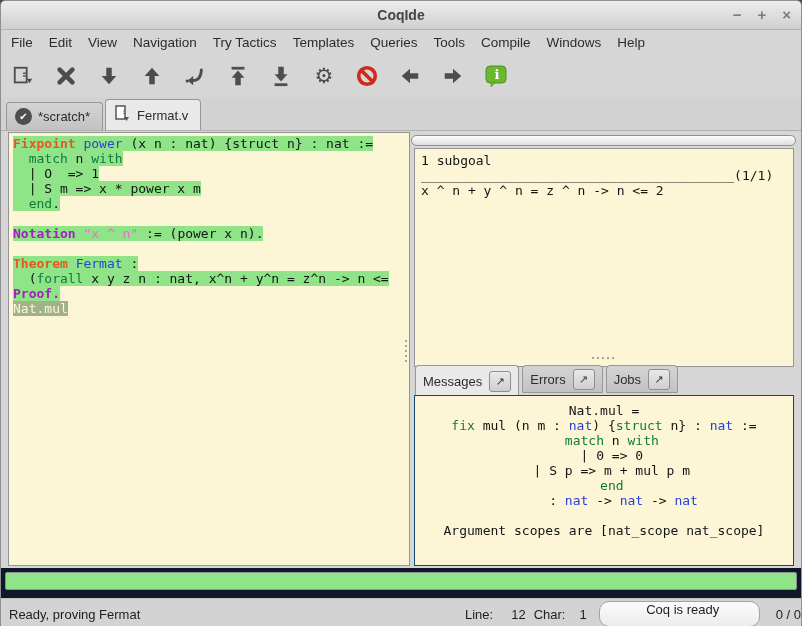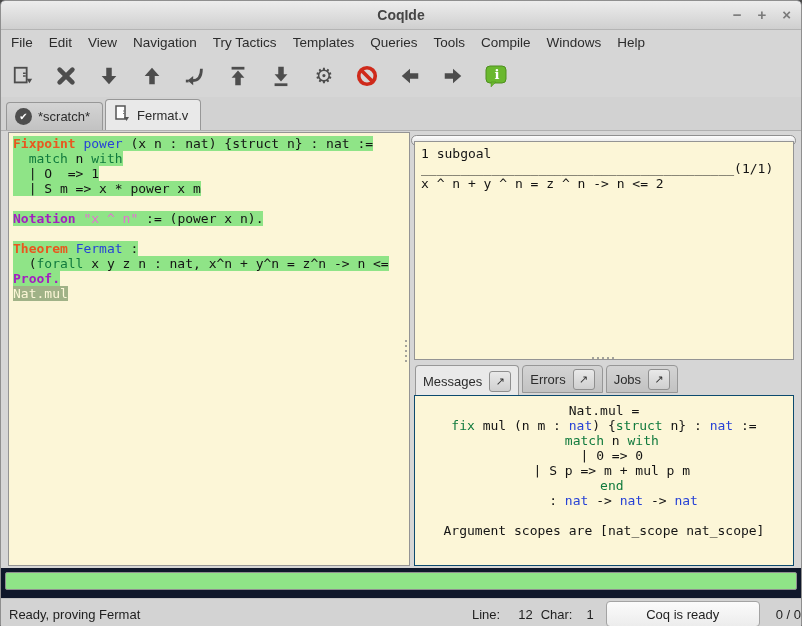--- a/index.html
+++ b/index.html
@@ -26,21 +26,21 @@
   .chk{width:17px;height:17px;border-radius:50%;background:#4e4e4e;color:#fff;font-size:10px;display:flex;align-items:center;justify-content:center;}
   
   .main{position:relative;height:437px;background:#d6d6d6;}
   .leftcol{position:absolute;left:7px;top:1px;bottom:2px;width:402px;display:flex;flex-direction:row;}
   .editor{flex:1;box-sizing:border-box;border:1px solid #949494;background:#fcf6d7;overflow:hidden;padding:3px 0 0 4px;}
   .hscroll{height:13px;margin-top:2px;background:#cdcdcd;border-radius:7px;position:relative;}
   .hthumb{position:absolute;left:1px;top:1px;height:11px;width:385px;background:linear-gradient(#fdfdfd,#dedede);border:1px solid #8f8f8f;border-radius:6px;box-sizing:border-box;}
   .vdots{position:absolute;left:404px;top:209px;display:flex;flex-direction:column;gap:3px;}
   .vdots i,.hdots i{width:2px;height:2px;border-radius:1px;background:#878787;display:block;}
   .rightcol{position:absolute;left:413px;right:7px;top:1px;bottom:2px;}
-  .goals{position:absolute;top:9px;left:0;right:0;height:219px;box-sizing:border-box;border:1px solid #949494;background:#fcf6d7;overflow:hidden;padding:4px 6px;}
+  .goals{position:absolute;top:16px;left:0;right:0;height:219px;box-sizing:border-box;border:1px solid #949494;background:#fcf6d7;overflow:hidden;padding:4px 6px;}
   .hdots{position:absolute;top:225px;left:50%;margin-left:-12px;display:flex;gap:3px;}
   .msgtabs{position:absolute;top:233px;left:1px;right:0;height:31px;display:flex;align-items:flex-start;gap:3px;}
   .mtab{display:flex;align-items:center;gap:7px;padding:0 7px;border:1px solid #979797;border-radius:4px 4px 0 0;font-size:13px;color:#2c2c2c;}
   .mtab.active{height:30px;background:#e9e9e9;border-bottom:1px solid #e9e9e9;}
   .mtab.inactive{height:26px;background:linear-gradient(#d4d4d4,#c2c2c2);}
   .detach{width:20px;height:19px;border:1px solid #8f8f8f;border-radius:3px;background:linear-gradient(#e9e9e9,#cfcfcf);display:flex;align-items:center;justify-content:center;font-size:11px;color:#333;}
   .messages{position:absolute;top:263px;left:0;right:0;bottom:0;box-sizing:border-box;border:1px solid #0c4a6e;background:#fcf6d7;overflow:hidden;padding:7px 6px;text-align:center;}
   
   .code{font-family:"DejaVu Sans Mono",monospace;font-size:13px;line-height:15px;color:#141414;}
   .cl{height:15px;white-space:pre;}
@@ -55,21 +55,21 @@
   .t-w{color:#fdf7d8;}
   
   .progress{margin:4px 4px 0 4px;height:18px;background:#8fe487;border:1px solid #8f8f8f;border-radius:2px;box-sizing:border-box;}
   .statusbar{margin-top:8px;height:30px;border-top:1px solid #c2c2c2;background:#d3d3d3;display:flex;align-items:center;font-size:13px;color:#1e1e1e;}
   .status-left{margin-left:8px;flex:1;}
   .status-right{display:flex;align-items:center;margin-right:0;}
   .lbl-line{margin-right:18px;}
   .val-line{margin-right:8px;}
   .lbl-char{margin-right:14px;}
   .val-char{margin-right:12px;}
-  .coqstate{width:152px;height:24px;border:1px solid #a3a3a3;border-radius:4px;background:linear-gradient(#fbfbfb,#ececec);display:flex;align-items:center;justify-content:center;margin-right:16px;}
+  .coqstate{width:152px;height:24px;border:1px solid #a3a3a3;border-radius:10px;background:linear-gradient(#fbfbfb,#ececec);display:flex;justify-content:center;margin-right:16px;padding-left:7px;}
 </style>
 </head>
 <body>
 
 <div class="window">
 
   <div class="titlebar">
     <div class="title">CoqIde</div>
     <div class="winctl">
       <span>−</span>
@@ -201,20 +201,21 @@
     </div>
   </div>
 
   <div class="main">
     <div class="leftcol">
       <div class="editor code">
           <div class="cl bg-ok"><span class="cli"><span class="t-k">Fixpoint</span><span> </span><span class="t-i">power</span><span> (x n : nat) {struct n} : nat :=</span></span></div>
           <div class="cl bg-ok"><span class="cli"><span>  </span><span class="t-g">match</span><span> n </span><span class="t-g">with</span></span></div>
           <div class="cl bg-ok"><span class="cli"><span>  | O  =&gt; 1</span></span></div>
           <div class="cl bg-ok"><span class="cli"><span>  | S m =&gt; x * power x m</span></span></div>
+          <div class="cl bg-ok"><span class="cli"><span>  </span><span class="t-g">end</span><span>.</span></span></div>
           <div class="cl"><span class="cli">&nbsp;</span></div>
           <div class="cl bg-ok"><span class="cli"><span class="t-m">Notation</span><span> </span><span class="t-s">"x ^ n"</span><span> := (power x n).</span></span></div>
           <div class="cl"><span class="cli">&nbsp;</span></div>
           <div class="cl bg-ok"><span class="cli"><span class="t-k">Theorem</span><span> </span><span class="t-i">Fermat</span><span> :</span></span></div>
           <div class="cl bg-ok"><span class="cli"><span>  (</span><span class="t-g">forall</span><span> x y z n : nat, x^n + y^n = z^n -&gt; n &lt;=</span></span></div>
           <div class="cl bg-ok"><span class="cli"><span class="t-m">Proof.</span></span></div>
           <div class="cl bg-sent"><span class="cli"><span class="t-w">Nat.mul</span></span></div>
         </div>
       <div class="hscroll">
         <div class="hthumb"></div>

